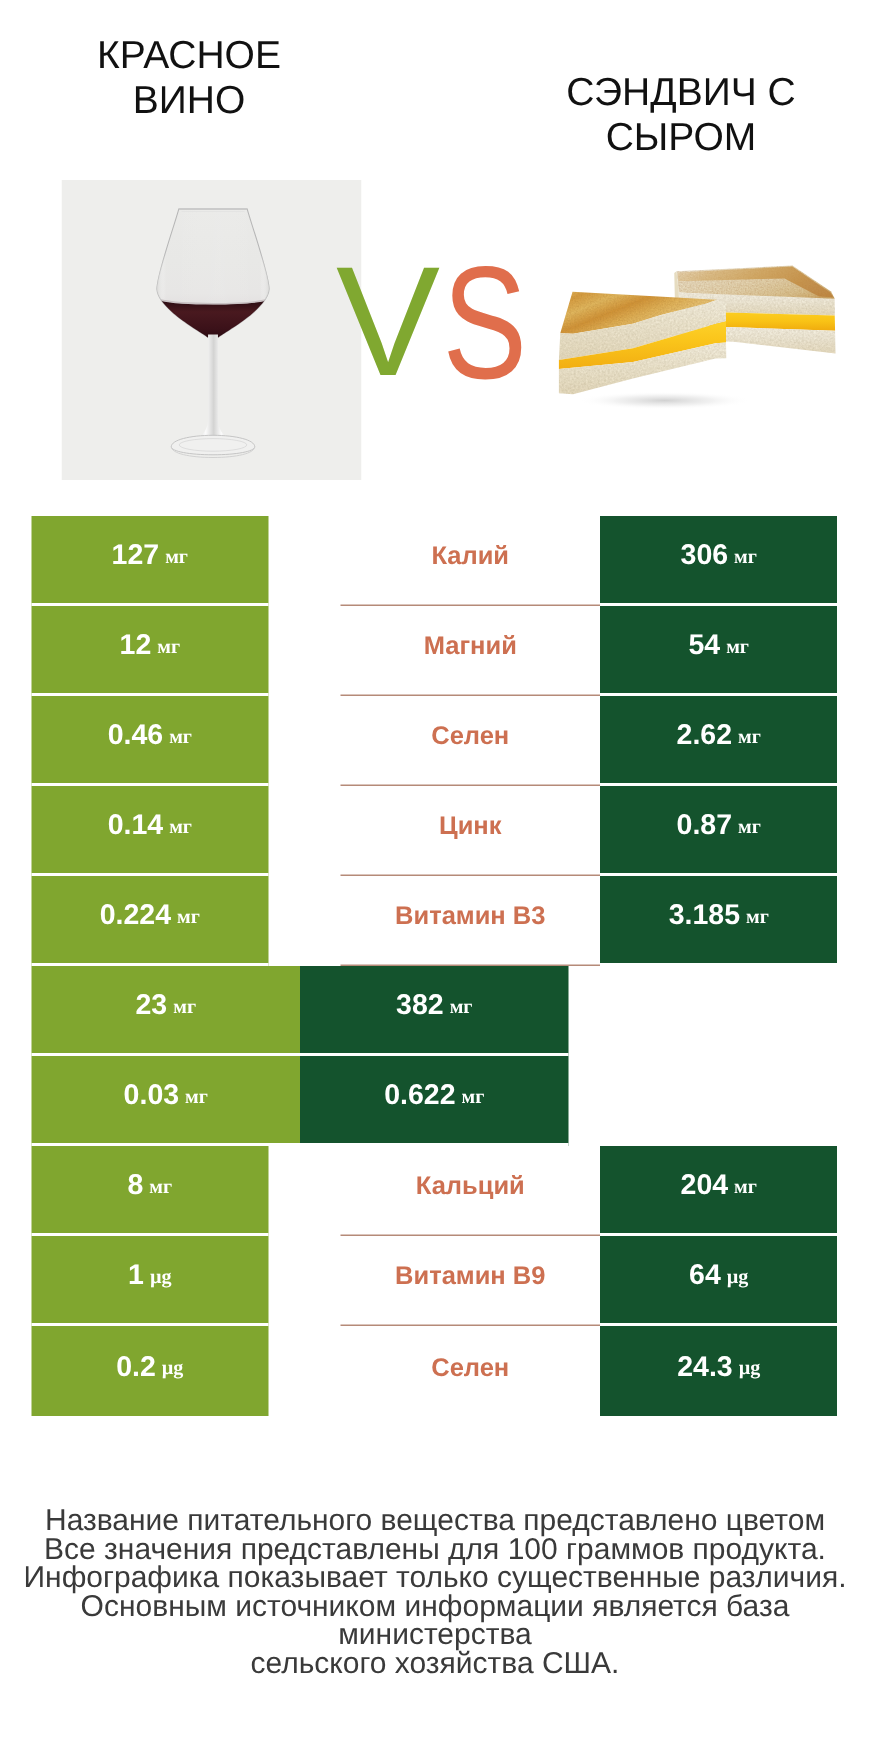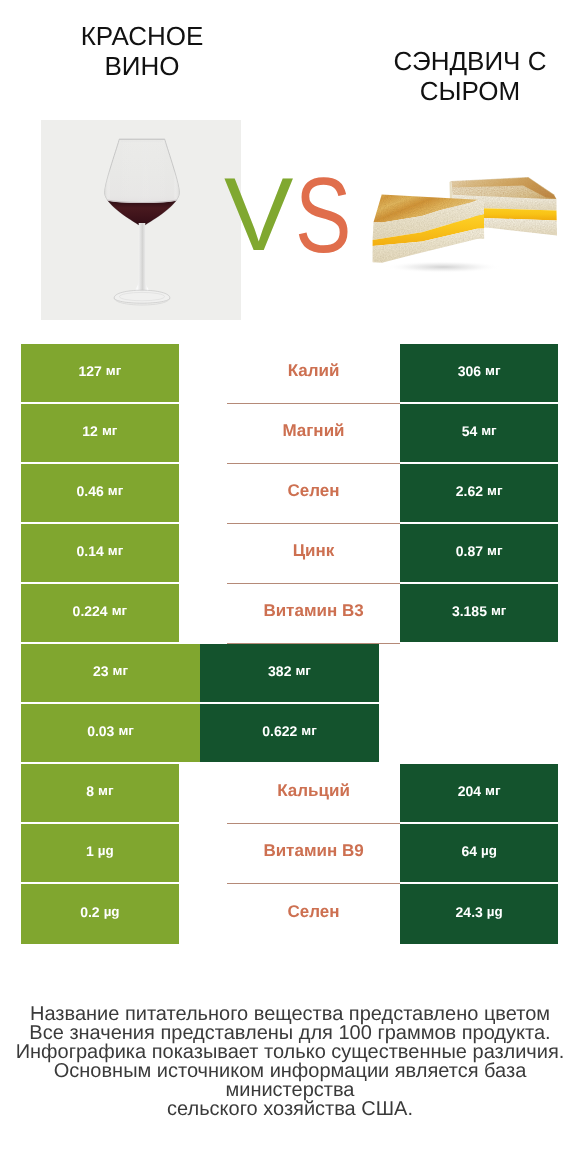--- a/index.html
+++ b/index.html
@@ -1,21 +1,21 @@
 <!DOCTYPE html>
 <html><head>
 <meta charset="utf-8">
 <title>infographic</title>
 <style>
   html,body{margin:0;padding:0;}
   body{width:580px;height:1174px;background:#ffffff;font-family:"Liberation Sans",sans-serif;-webkit-font-smoothing:antialiased;text-rendering:geometricPrecision;}
   .page{position:relative;width:580px;height:1174px;overflow:hidden;}
 
   
-  .titles{position:absolute;left:16px;top:0;width:468px;height:110px;}
+  .titles{position:absolute;left:0;top:0;width:468px;height:110px;}
   .title-cell{position:absolute;top:21px;width:200px;}
   .tc-left{left:26px;}
   .tc-right{left:354px;margin-top:25px;}
   .title{margin:0;font-weight:400;font-size:26px;line-height:30px;color:#111;text-align:center;letter-spacing:0px;}
 
   
   .hero{position:absolute;left:0;top:110px;width:580px;height:220px;}
   .photo-left{position:absolute;left:41px;top:10px;width:200px;height:200px;}
   .vs{position:absolute;left:0;top:0;width:580px;height:220px;}
   .vs-v,.vs-s{position:absolute;font-weight:400;line-height:1;}
@@ -28,22 +28,22 @@
   .trow{display:flex;height:60px;}
   .cell{box-sizing:border-box;display:flex;align-items:center;justify-content:center;}
   .cl{width:179px;color:#fff;}
   .cm{width:197px;margin-left:48px;}
   .cr{width:179px;color:#fff;}
   .green{background:#80a62f;border-bottom:2px solid #fff;}
   .orange{background:#14532d;border-bottom:2px solid #fff;}
   .mid{background:#fff;border-bottom:1px solid #b58a78;color:#cd7051;font-weight:700;font-size:17px;}
   .mid span{position:relative;top:-2.5px;}
   .trow:last-child .green,.trow:last-child .orange,.trow:last-child .mid{border-bottom:none;}
-  .num{font-weight:700;font-size:14px;position:relative;top:-2.5px;}
-  .unit{font-weight:700;font-size:13.4px;margin-left:4px;position:relative;top:-2.5px;}
+  .num{font-weight:700;font-size:19px;position:relative;top:-2.5px;}
+  .unit{font-weight:700;font-size:13.4px;margin-left:4px;position:relative;top:-2.5px;font-family:Liberation Serif, serif;}
 
   
   .footnote{position:absolute;left:0;top:1004.5px;width:580px;text-align:center;color:#3a3a3a;font-size:20px;line-height:19.1px;}
 </style>
 </head>
 <body>
 
 <div class="page">
 
   <div class="titles">

